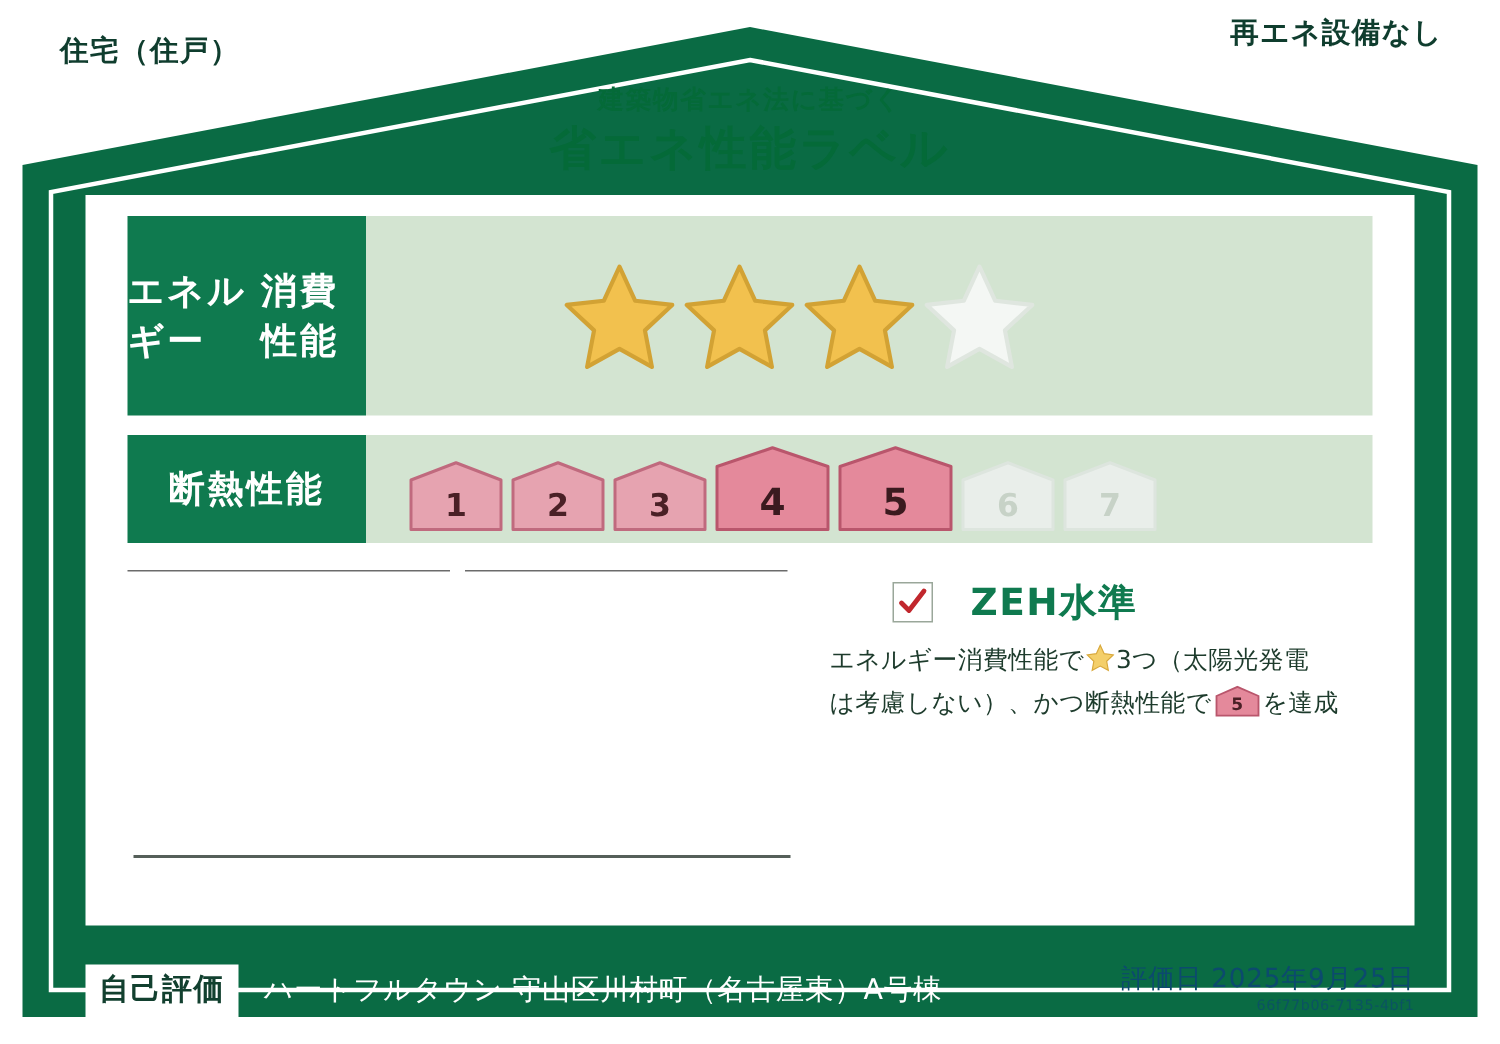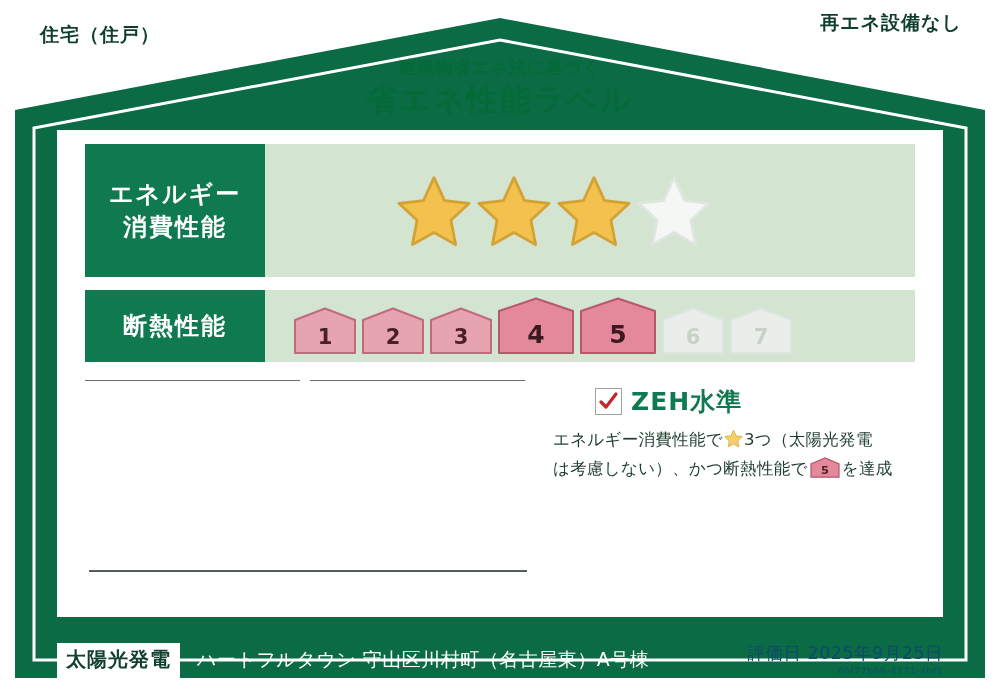--- a/index.html
+++ b/index.html
@@ -68,22 +68,22 @@
     display:flex;
     align-items:stretch;
     margin:0 28px;
   }
   #row-energy{ height:133px; margin-top:14px;}
   #row-insul { height:72px;  margin-top:13px;}
 
   .perf-label{
     background:#0f7a4f;
     color:#ffffff;
-    width:180px;
-    display:flex;flex-direction:column;
+    width:159px;
+    display:flex;flex-direction:row;
     align-items:center;justify-content:center;
     font-weight:bold;
     letter-spacing:2px;
     line-height:1.35;
     box-sizing:border-box;
   }
   #label-energy{ font-size:24px; }
   #label-insul { font-size:24px; }
 
   .perf-body{
@@ -146,21 +146,21 @@
     margin-top:46px;
   }
   .cost-underline{
     position:absolute;
     left:4px;right:-2px;bottom:18px;
     height:2px;background:#555f59;
   }
 
   
   .zeh-head{
-    display:flex;align-items:center;gap:9px;
+    display:flex;align-items:center;gap:25px;
     margin-top:8px;
     padding-left:42px;
   }
   .zeh-check{
     width:25px;height:25px;
     border:1px solid #9aa79a;
     background:#ffffff;
     position:relative;
     flex:0 0 auto;
   }
@@ -342,22 +342,22 @@
             </svg>
           </span><span>を達成</span>
         </div>
       </div>
 
     </div>
   </div>
 
   <div id="bottom-bar">
     <div id="bottom-inner">
-      <span id="self-eval">太陽光発電</span>
+      <span id="self-eval">自己評価</span>
       <span id="prop-name">ハートフルタウン 守山区川村町（名古屋東）A号棟</span>
       <span id="eval-block">
         <div id="eval-date">評価日 2025年9月25日</div>
-        <div id="eval-id">66f77b06-4771-4bf1</div>
+        <div id="eval-id">66f77b06-7135-4bf1</div>
       </span>
     </div>
   </div>
 
 </div>
 
 </body></html>

